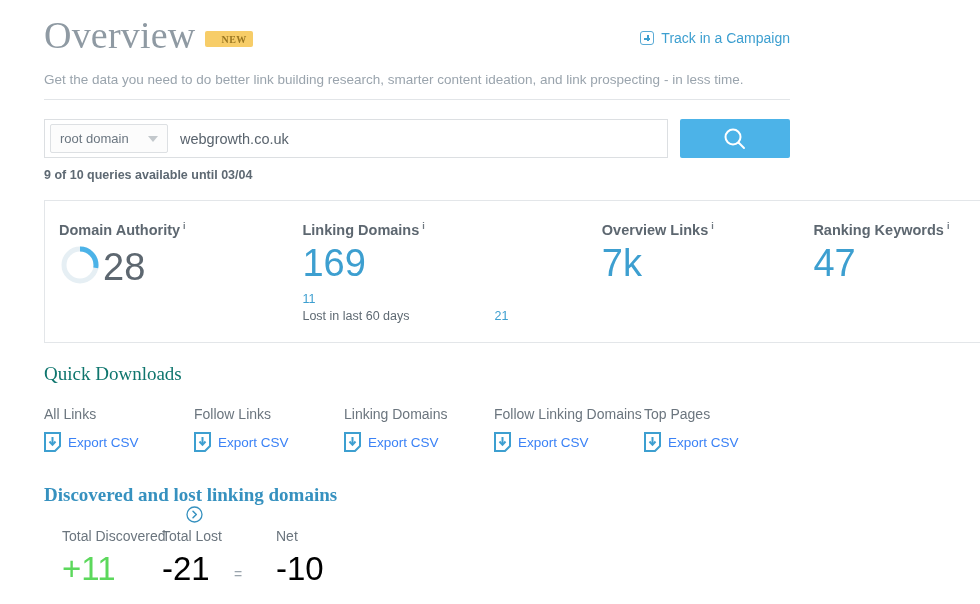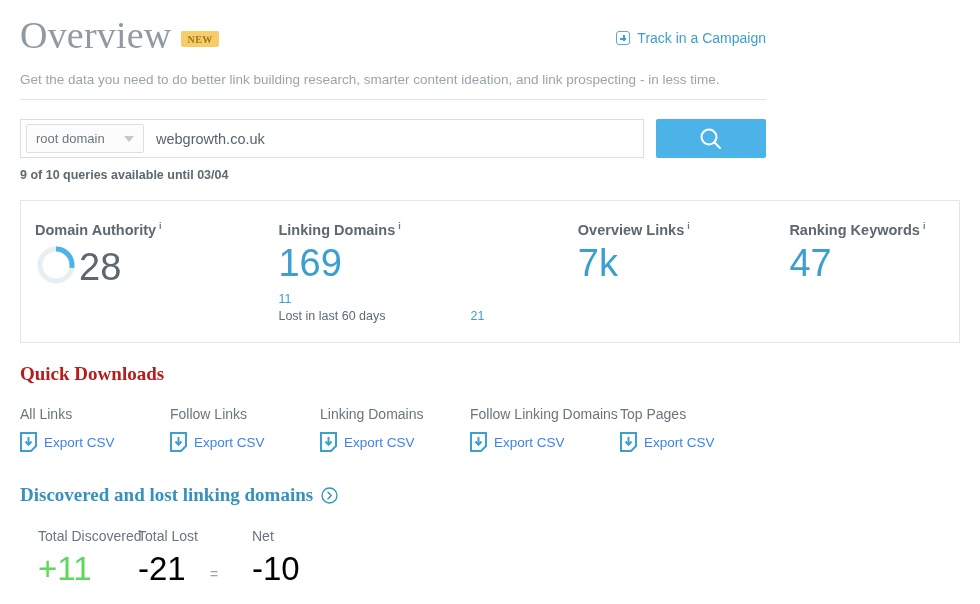--- a/index.html
+++ b/index.html
@@ -5,21 +5,21 @@
   * { box-sizing: border-box; }
   html, body { margin: 0; padding: 0; }
   body {
     width: 980px;
     height: 604px;
     background: #ffffff;
     font-family: "Liberation Sans", sans-serif;
     color: #5a6570;
     overflow: hidden;
   }
-  .page { position: relative; width: 786px; height: 604px; }
+  .page { position: relative; width: 786px; height: 604px; margin-left: 24px; }
 
   
   .header-row {
     position: absolute; left: 20px; top: 16px; right: 20px;
     display: flex; align-items: flex-start; justify-content: space-between;
   }
   .title-wrap { display: flex; align-items: center; }
   .page-title {
     font-family: "Liberation Serif", serif;
     font-size: 38px;
@@ -29,21 +29,21 @@
     letter-spacing: 0.2px;
   }
   .new-badge {
     margin-left: 10px;
     margin-top: 8px;
     background: #f7cd68;
     color: #9a7722;
     font-size: 10px;
     font-weight: bold;
     letter-spacing: 0.5px;
-    padding: 3px 6px 2px 6px;
+    padding: 3px 6px 2px 16px;
     border-radius: 2px;
     font-family: "Liberation Serif", serif;
   }
   .track-link {
     display: flex; align-items: center;
     color: #3d9fd0; font-size: 14px; text-decoration: none;
     margin-top: 14px;
   }
   .track-link .plus-box {
     width: 14px; height: 14px;
@@ -148,21 +148,21 @@
   .da-row { display: flex; align-items: center; margin-top: 4px; }
   .da-ring { width: 42px; height: 42px; flex: none; margin-right: 2px; }
   .sub-rows { margin-top: 8px; font-size: 12.5px; color: #5f6a73; }
   .sub-row { display: flex; align-items: baseline; margin-bottom: 3px; }
   .sub-row .sr-label { width: 192px; }
   .sub-row .sr-value { color: #3d9fd0; }
 
   
   .qd-title {
     position: absolute; left: 20px; top: 363px;
-    font-size: 19px; font-weight: bold; color: #b91c1c;
+    font-size: 19px; font-weight: normal; color: #0f766e;
     font-family: "Liberation Serif", serif;
   }
   .qd-row {
     position: absolute; left: 20px; top: 406px; right: 16px;
     display: flex;
   }
   .qd-col { width: 196px; }
   .qd-label { font-size: 14px; color: #6b757e; }
   .qd-link {
     display: flex; align-items: center; margin-top: 10px;
@@ -170,20 +170,21 @@
   }
   .qd-link svg { margin-right: 7px; flex: none; }
 
   
   .dl-title {
     position: absolute; left: 20px; top: 484px;
     display: flex; align-items: center;
     font-size: 19px; font-weight: bold; color: #3691bf;
     font-family: "Liberation Serif", serif;
     text-decoration: none;
+    flex-direction: column;
   }
   .dl-title .chev-circle { margin-left: 8px; flex: none; }
 
   .totals {
     position: absolute; left: 38px; top: 528px;
     display: flex; align-items: flex-start;
   }
   .total-col { text-align: left; }
   .t-discovered { width: 100px; }
   .t-lost { width: 72px; }

